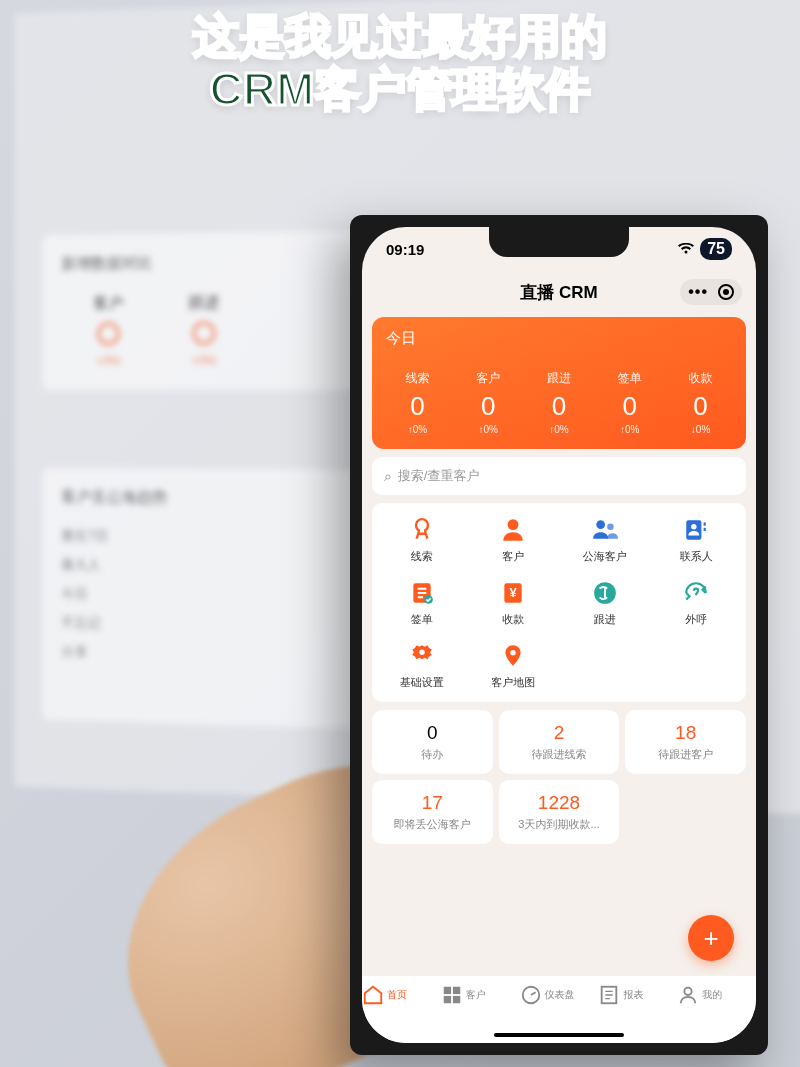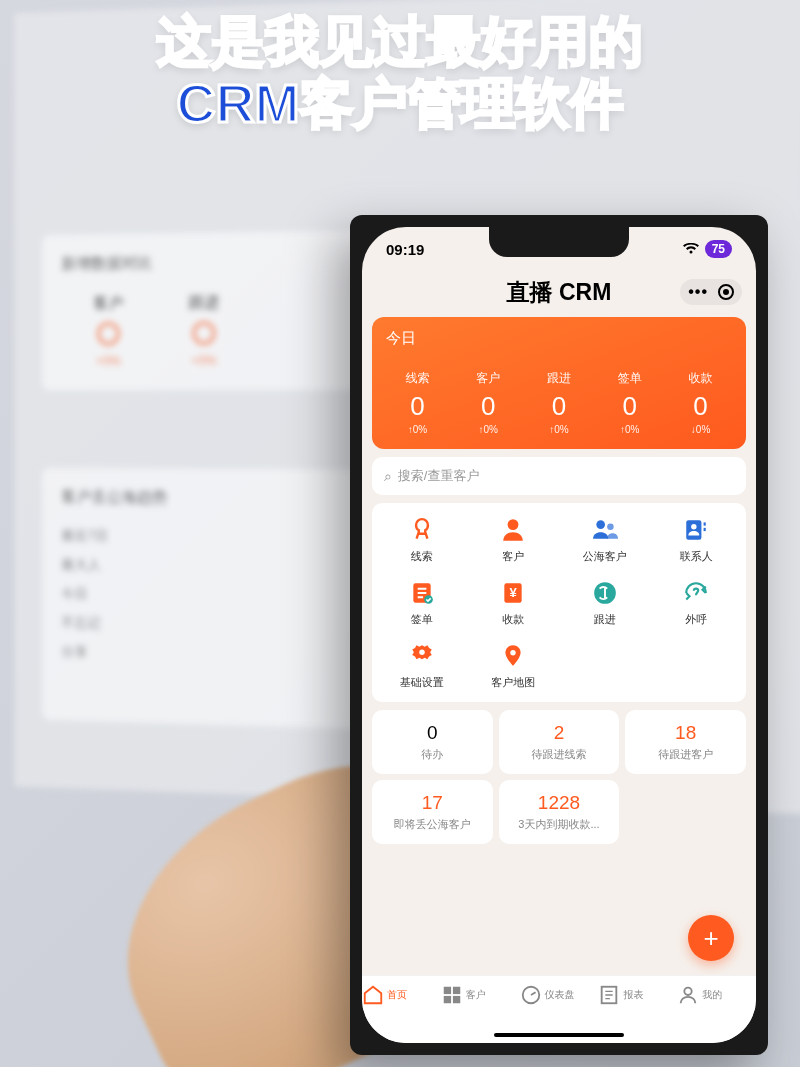--- a/index.html
+++ b/index.html
@@ -6,29 +6,29 @@
 body{width:800px;height:1067px;background:linear-gradient(135deg,#d6d8e0 0%,#c8ccd4 100%);position:relative;overflow:hidden}
 .bg-monitor{position:absolute;top:0;left:0;width:100%;height:75%;background:#e8eaed;transform:perspective(800px) rotateY(-4deg);filter:blur(3px);opacity:0.7}
 .bg-card{position:absolute;background:#fff;border-radius:8px;padding:20px}
 .bg-card1{top:230px;left:30px;width:340px;height:160px}
 .bg-card2{top:470px;left:30px;width:340px;height:260px}
 .bg-label{font-size:16px;color:#333;font-weight:500;margin-bottom:20px}
 .bg-item{font-size:14px;color:#666;margin:12px 0}
 .bg-stat{display:inline-block;width:100px;text-align:center}
 .bg-stat-circle{width:24px;height:24px;border:3px solid #ff6b35;border-radius:50%;margin:8px auto}
 .bg-stat-pct{color:#ff6b35;font-size:13px}
-.headline{position:absolute;top:10px;left:0;width:100%;text-align:center;font-size:54px;font-weight:900;color:#1d4ed8;-webkit-text-stroke:3px #fff;text-stroke:3px #fff;line-height:1.15;z-index:10;text-shadow:0 3px 8px rgba(0,0,0,.15)}
+.headline{position:absolute;top:10px;left:0;width:100%;text-align:center;font-size:46px;font-weight:900;color:#14532d;-webkit-text-stroke:3px #fff;text-stroke:3px #fff;line-height:1.15;z-index:10;text-shadow:0 3px 8px rgba(0,0,0,.15)}
 .phone{position:absolute;right:32px;top:215px;width:418px;height:840px;background:#1a1a1a;border-radius:12px;padding:12px;box-shadow:-15px 20px 50px rgba(0,0,0,.35);z-index:5}
 .screen{width:100%;height:100%;background:#f5f0ec;border-radius:44px;overflow:hidden;position:relative}
 .notch{position:absolute;top:0;left:50%;transform:translateX(-50%);width:140px;height:30px;background:#1a1a1a;border-radius:0 0 18px 18px;z-index:20}
 .status-bar{height:44px;display:flex;justify-content:space-between;align-items:center;padding:0 24px;font-size:15px;font-weight:600;color:#000}
 .status-right{display:flex;align-items:center;gap:6px}
-.battery-pill{background:#6d28d9;color:#fff;font-size:12px;padding:2px 7px;border-radius:10px;font-weight:700}
+.battery-pill{background:#0f172a;color:#fff;font-size:16px;padding:2px 7px;border-radius:10px;font-weight:700}
 .title-bar{height:42px;display:flex;align-items:center;justify-content:center;position:relative;padding:0 14px}
-.title-text{font-size:23px;font-weight:600;color:#000}
+.title-text{font-size:17px;font-weight:600;color:#000}
 .title-actions{position:absolute;right:14px;display:flex;align-items:center;background:rgba(0,0,0,.05);border-radius:18px;padding:4px 8px;gap:10px}
 .title-dot{width:16px;height:16px;border:2px solid #000;border-radius:50%;position:relative}
 .title-dot::after{content:"";position:absolute;top:3px;left:3px;width:6px;height:6px;background:#000;border-radius:50%}
 .title-dots{font-size:16px;font-weight:900;letter-spacing:1px}
 .hero{margin:4px 10px 8px;background:linear-gradient(160deg,#ff7a2e 0%,#ff5a1f 100%);border-radius:12px;padding:12px 10px 14px;color:#fff}
 .hero-today{font-size:15px;font-weight:500;margin-bottom:22px;padding-left:4px}
 .hero-stats{display:flex;justify-content:space-around}
 .hero-stat{text-align:center;flex:1}
 .hero-stat-label{font-size:12px;opacity:.95;margin-bottom:4px}
 .hero-stat-value{font-size:26px;font-weight:300;margin-bottom:2px}

